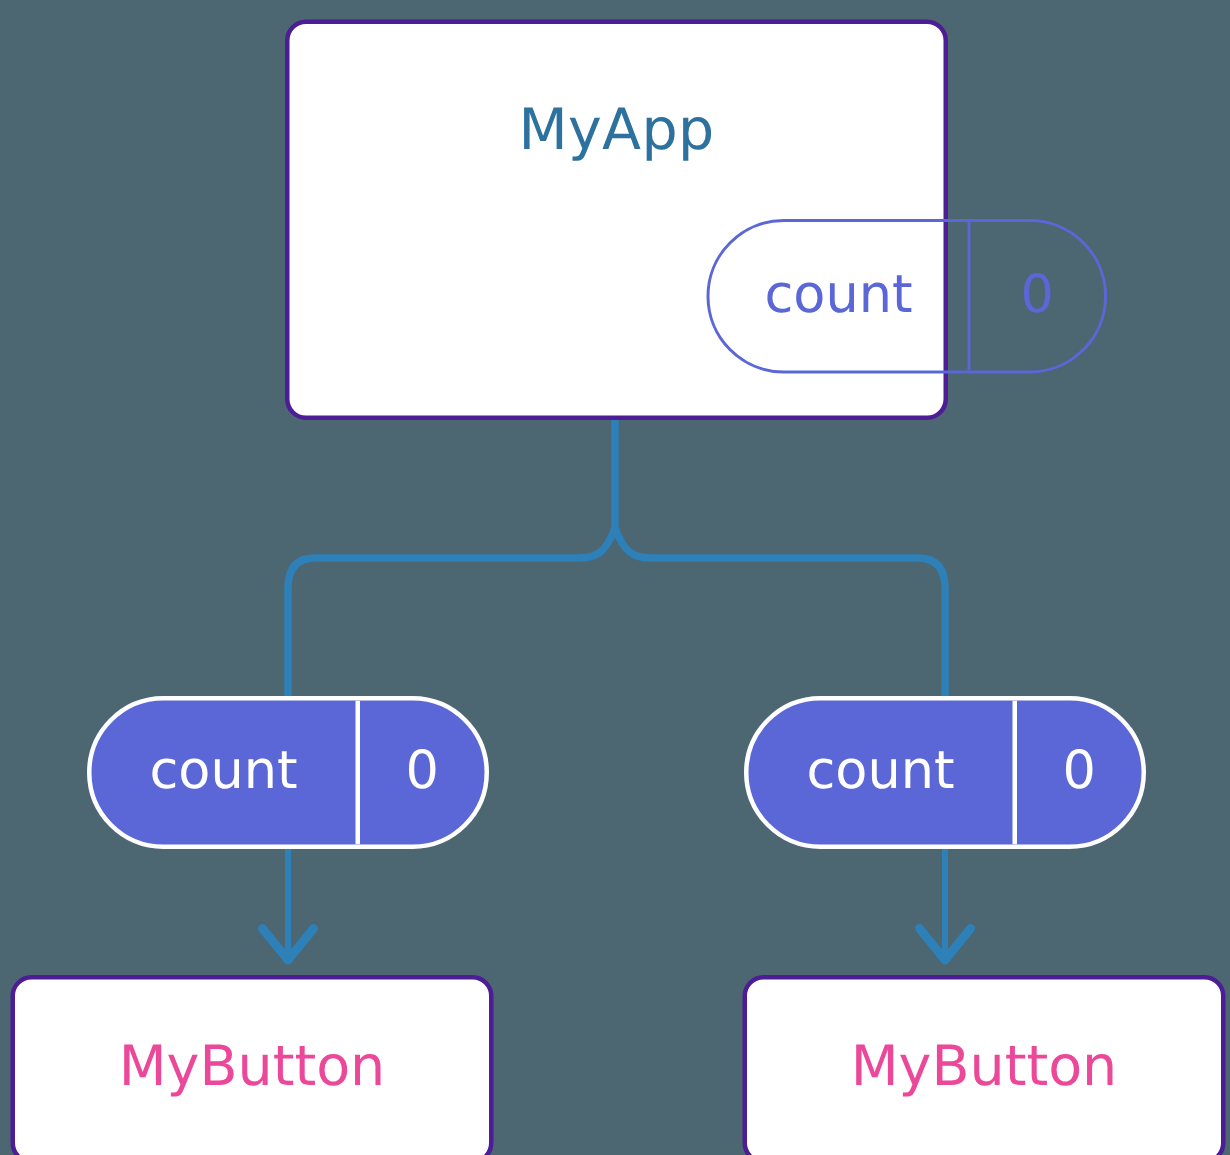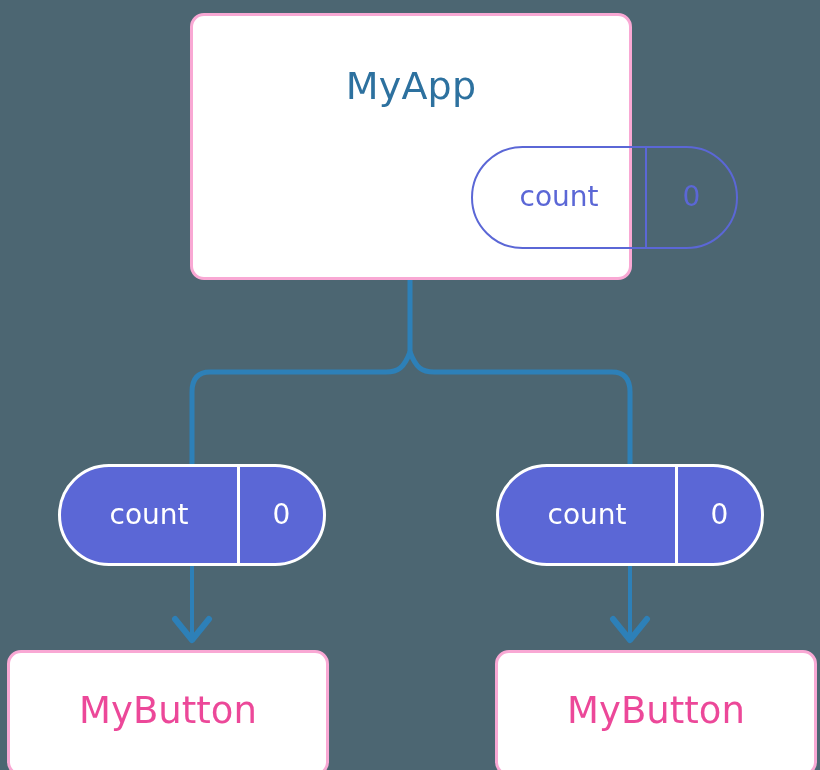--- a/index.html
+++ b/index.html
@@ -23,21 +23,21 @@
     left: 0;
     top: 0;
     width: 820px;
     height: 770px;
   }
 
   
   .comp-box {
     position: absolute;
     background: #ffffff;
-    border: 3px solid #f9a8d4;
+    border: 3px solid #4c1d95;
     border-radius: 14px;
     box-sizing: border-box;
   }
   #root-box {
     left: 190px;
     top: 13px;
     width: 442px;
     height: 267px;
   }
   .comp-title {
@@ -59,21 +59,21 @@
     box-sizing: border-box;
     border-radius: 999px;
     overflow: hidden;
   }
   .pill .pill-key,
   .pill .pill-val {
     display: flex;
     align-items: center;
     justify-content: center;
     box-sizing: border-box;
-    font-size: 28px;
+    font-size: 35px;
     line-height: 1;
     padding-bottom: 1px;
   }
 
   
   .pill.outlined {
     border: 2px solid #5b67d6;
     background: transparent;
   }
   .pill.outlined .pill-key,

